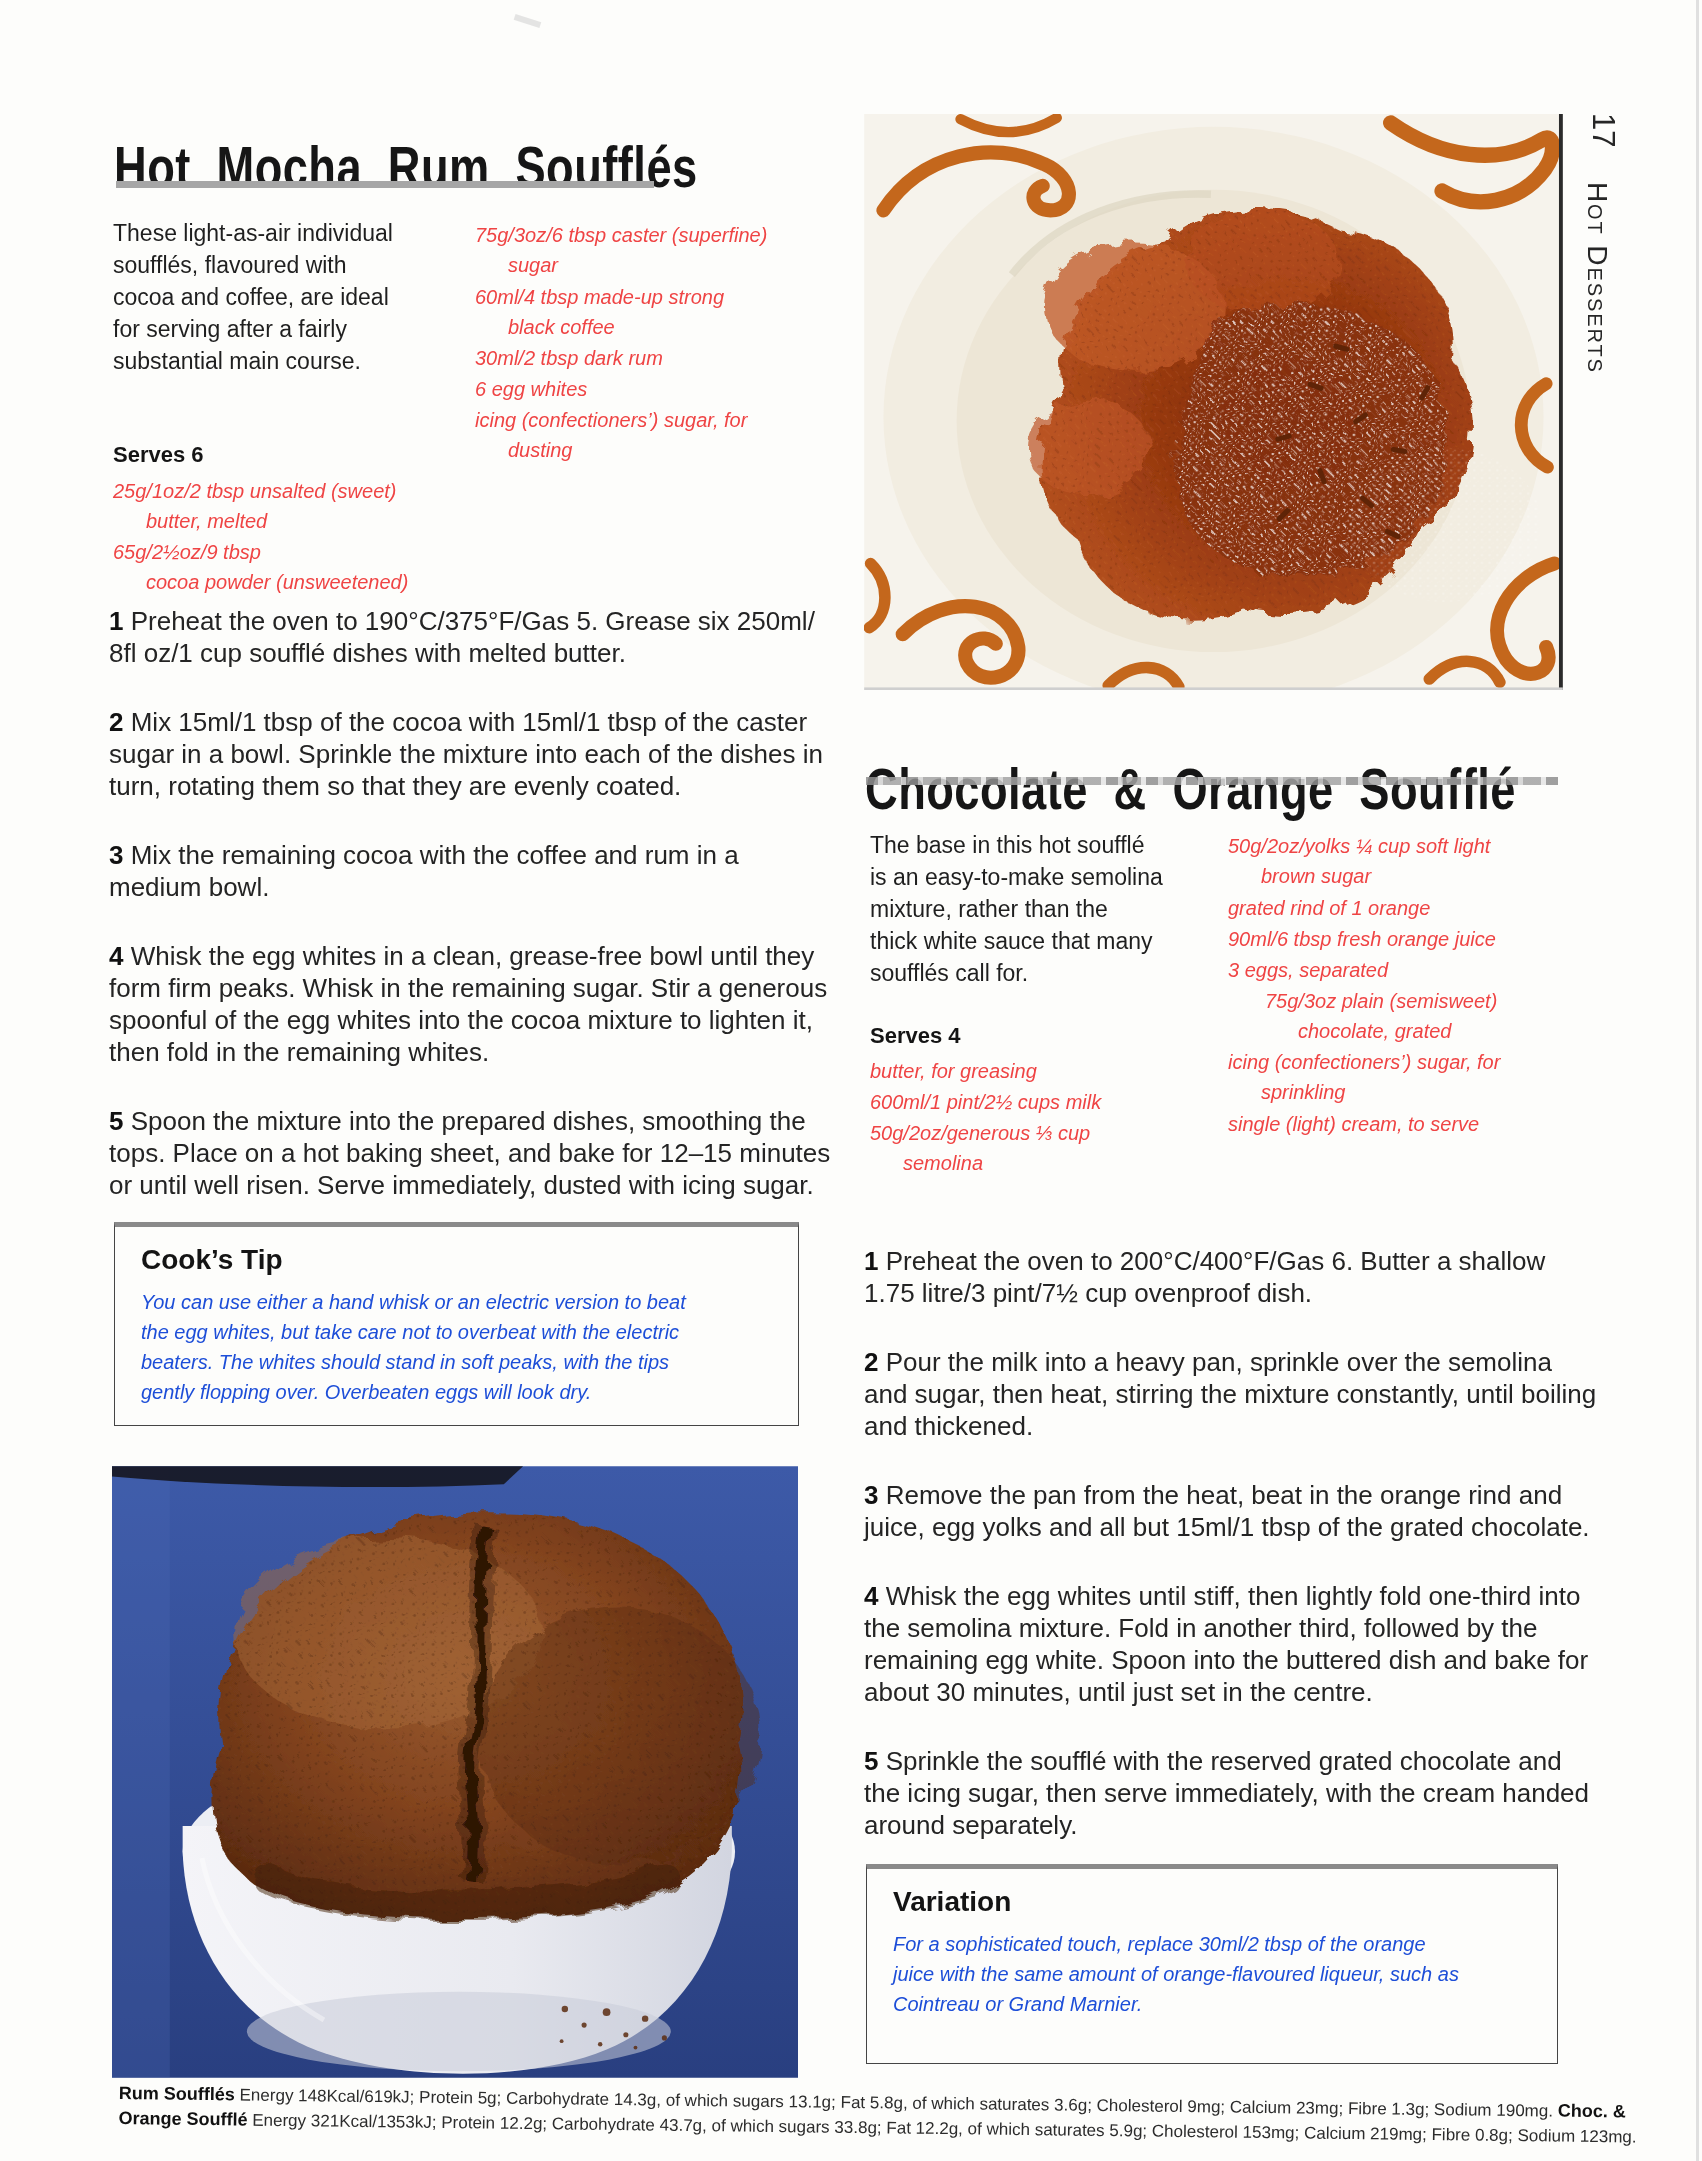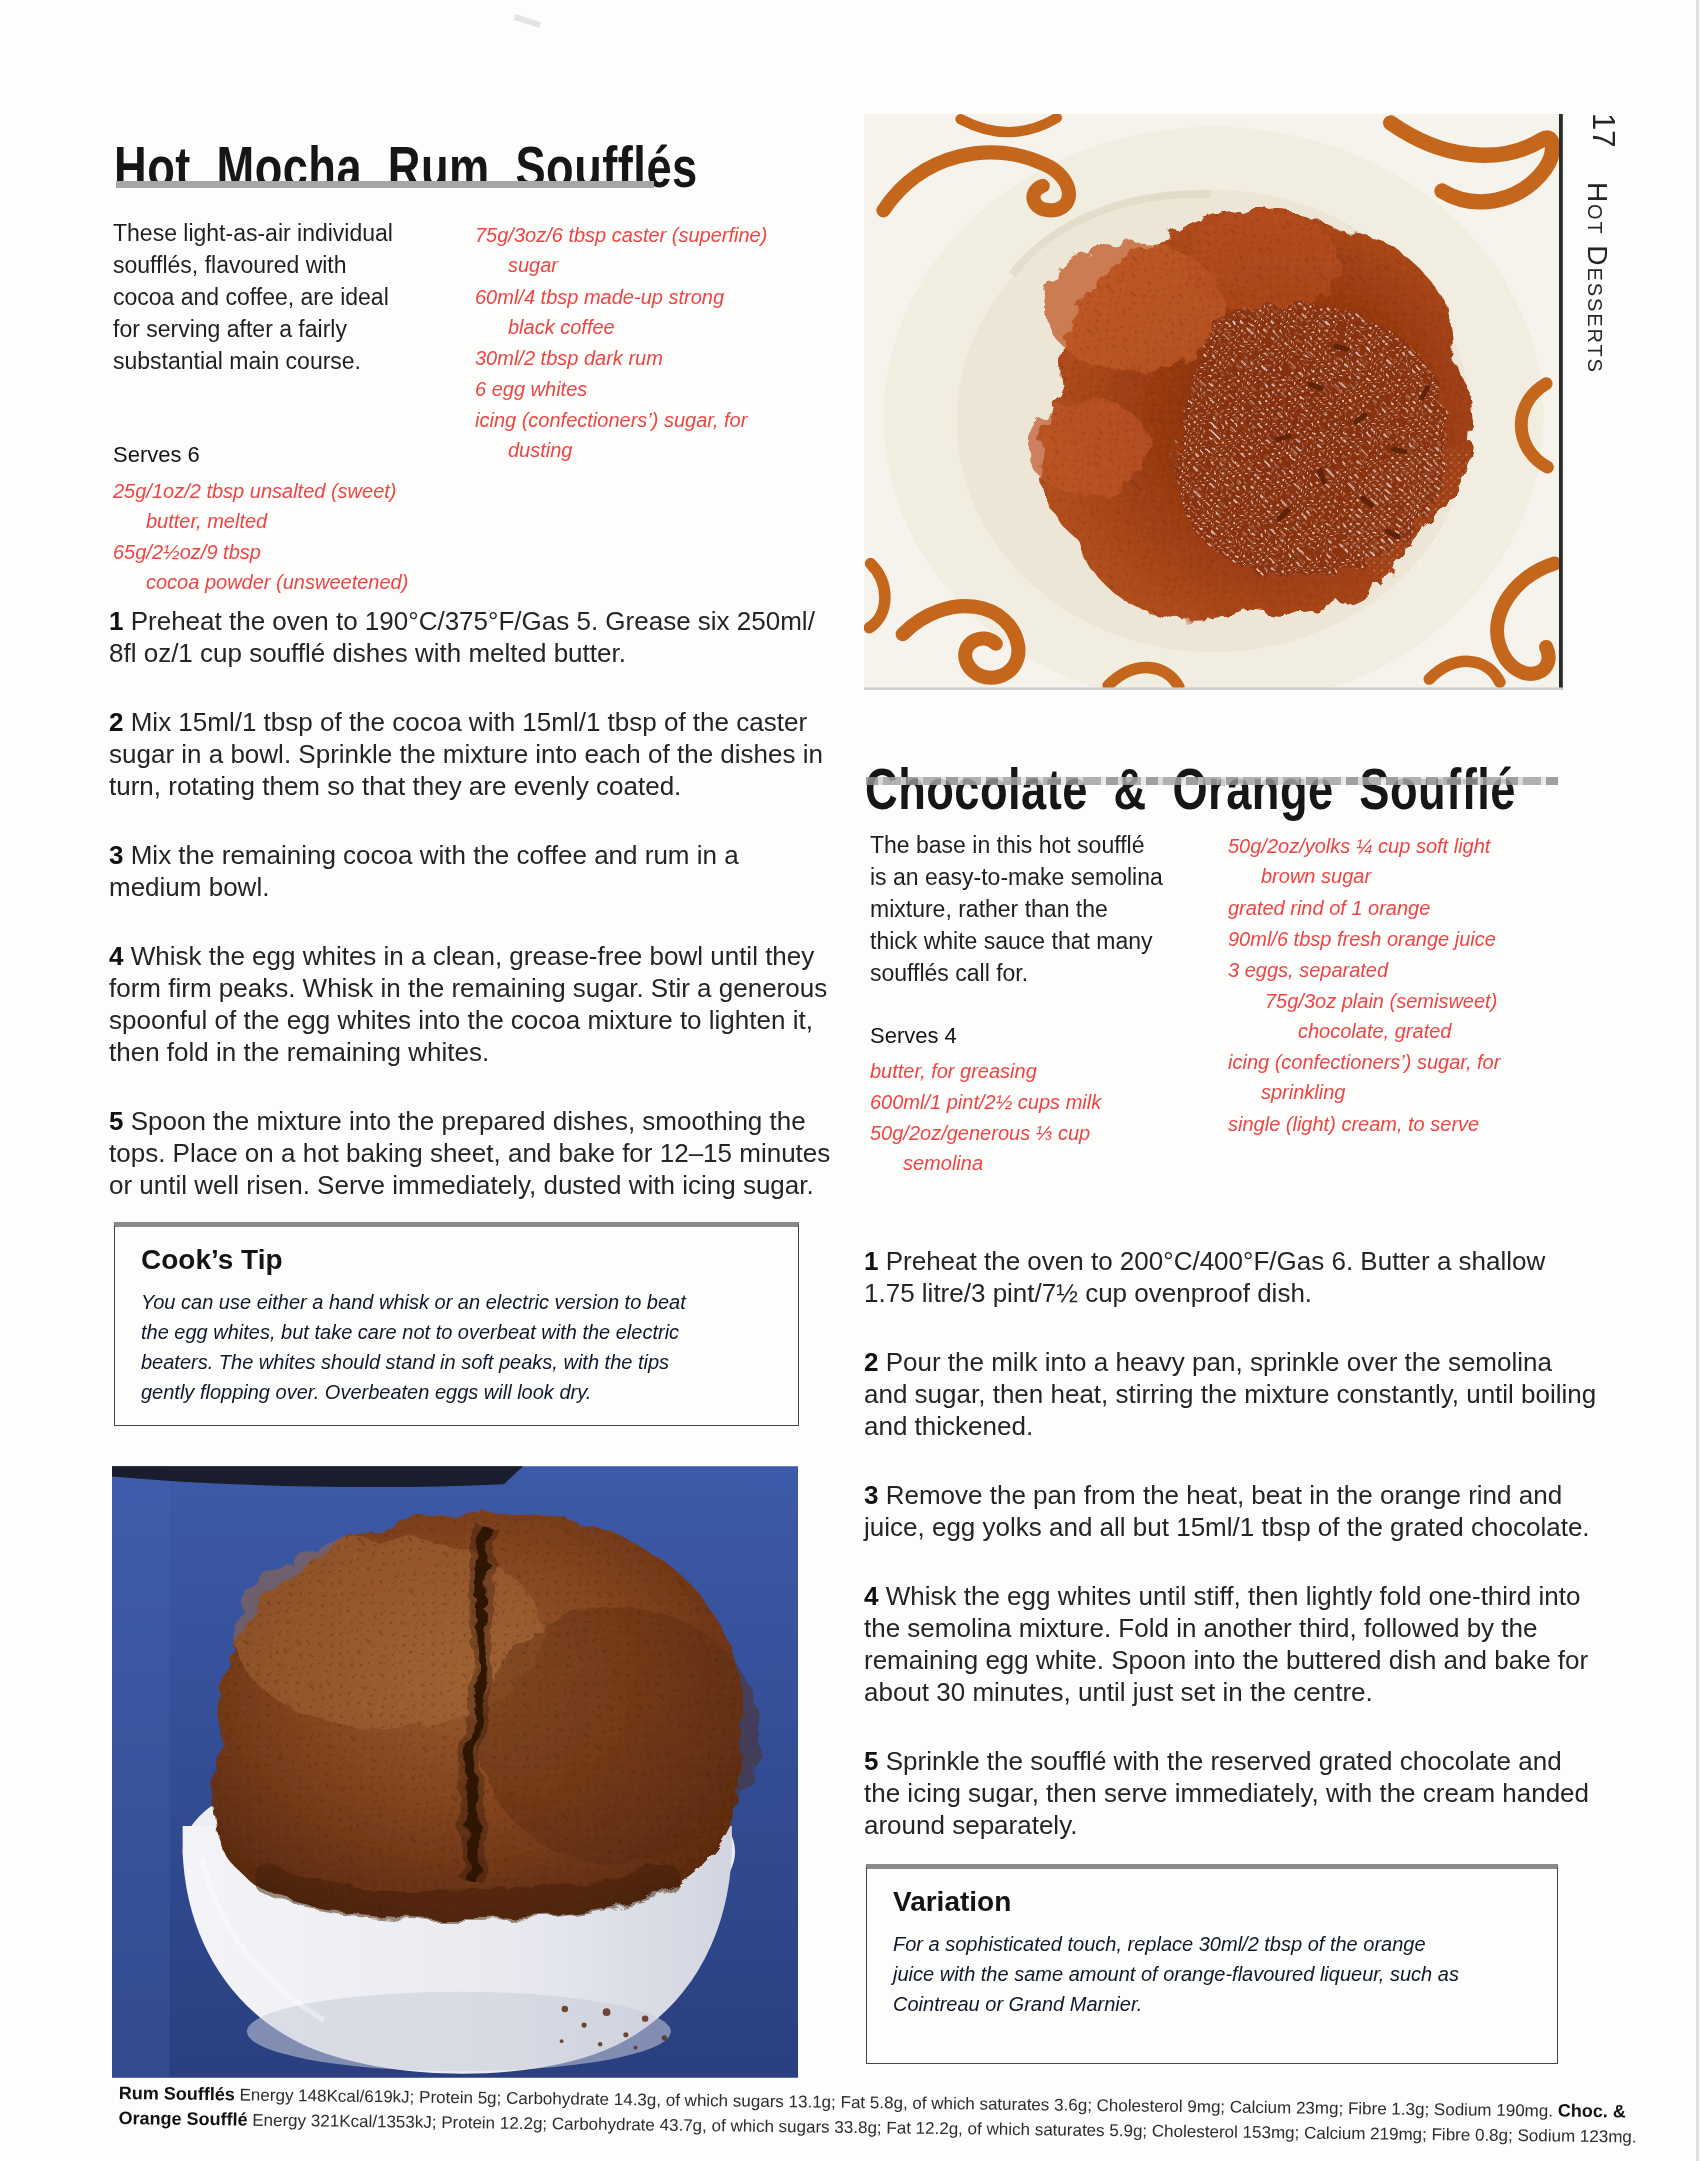--- a/index.html
+++ b/index.html
@@ -4,30 +4,30 @@
 <style>
   html,body{margin:0;padding:0;background:#ffffff;}
   .page{position:relative;width:1702px;height:2161px;background:#fdfdfb;
         font-family:"Liberation Sans",sans-serif;color:#1c1c1c;overflow:hidden;}
   .abs{position:absolute;}
   .rtitle{font-size:58px;font-weight:700;letter-spacing:0.6px;word-spacing:.28em;color:#161616;
           transform:scaleX(.78);transform-origin:left top;white-space:nowrap;}
   .rule1{background:#a6a6a6;}
   .rule2{background:repeating-linear-gradient(90deg,#8f8f8f 0 11.6px,#d2d2d2 11.6px 16.7px,#a3a3a3 16.7px 35px,#e4e4e4 35px 40px);opacity:.85;}
   .intro{font-size:23px;line-height:32px;font-weight:400;color:#1f1f1f;white-space:pre-line;}
-  .serves{font-size:22px;font-weight:400;color:#141414;}
+  .serves{font-size:22px;font-weight:700;color:#141414;}
   .ing{font-size:20px;font-style:italic;line-height:29.5px;color:#ef4444;
        white-space:pre-line;padding-left:33px;text-indent:-33px;margin:0 0 0 0;}
   .steps p.step{margin:0 0 37px 0;font-size:26px;line-height:32px;color:#242424;}
   .steps p.step b{font-weight:700;color:#111;}
   .steps p.step span{white-space:pre-line;}
   .tipbox{border:1.9px solid #454545;border-top:5.8px solid #8a8a8a;background:#fdfdfb;
           padding:16.7px 26px 13px 26px;box-sizing:border-box;}
   .tipbox h3{margin:0 0 11.6px 0;font-size:28px;font-weight:700;color:#141414;}
-  .tipbox p{margin:0;font-size:20px;font-style:italic;line-height:30px;color:#0f172a;white-space:pre-line;}
+  .tipbox p{margin:0;font-size:20px;font-style:italic;line-height:30px;color:#1d4ed8;white-space:pre-line;}
   .vert{writing-mode:vertical-rl;color:#262626;}
   .pagenum{font-size:31px;}
   .sectionlabel{font-size:28px;font-variant:small-caps;letter-spacing:1.9px;}
   .nutrition{transform:rotate(.7deg);transform-origin:left top;font-size:17px;color:#2c2c2c;line-height:24px;}
   .nutrition b{font-size:18px;color:#111;}
   figure{margin:0;}
   .edge-line{background:#e0e0e0;}
   .smudge{background:#cfcfcf;opacity:.55;transform:rotate(18deg);}
 </style>
 </head>

